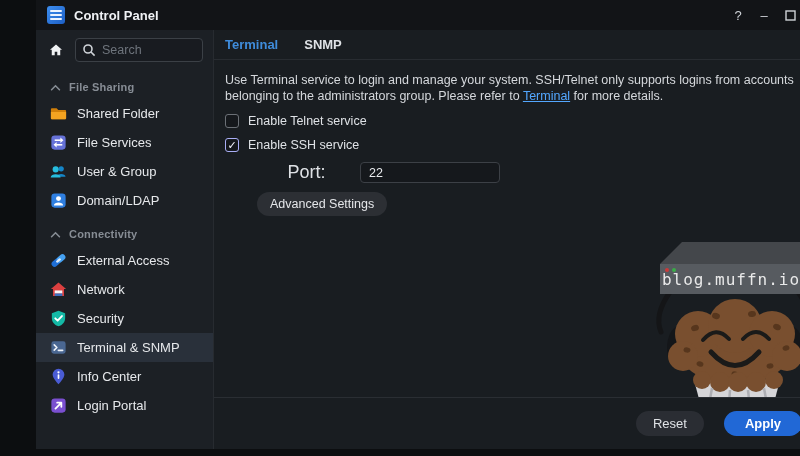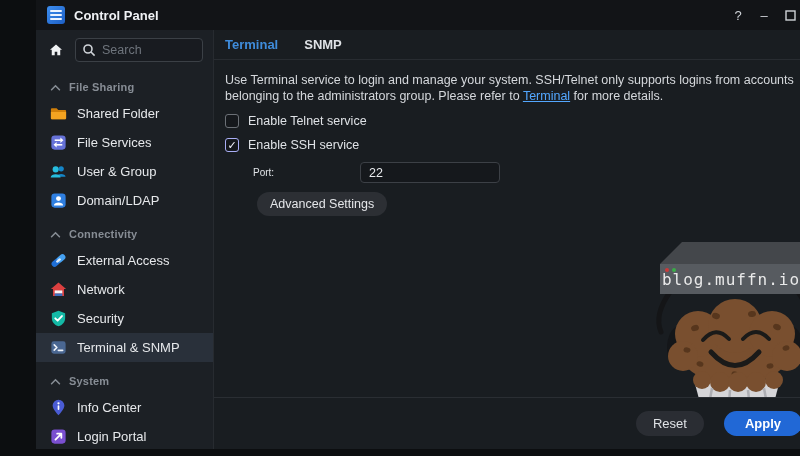--- a/index.html
+++ b/index.html
@@ -54,21 +54,21 @@
   .intro { font-size:12.5px; line-height:16px; color:#d5d8dc; max-width:735px; margin-bottom:6px; }
   a.link { color:#53a7ff; text-decoration:underline; cursor:pointer; }
 
   .chk-row { display:flex; align-items:center; gap:9px; margin-top:10px; font-size:12.5px; color:#dfe2e6; }
   .chk { width:14px; height:14px; border:1.5px solid #6b7076; border-radius:3px; background:#15181c;
          display:flex; align-items:center; justify-content:center; flex:0 0 auto;
          font-size:11px; font-weight:bold; color:#f4f5ff; line-height:1; cursor:pointer; }
   .chk.checked { border-color:#a9aef5; }
 
   .port-row { display:flex; align-items:center; margin:10px 0 0 28px; }
-  .port-row .plabel { width:107px; font-size:10px; color:#dfe2e6; }
+  .port-row .plabel { width:107px; font-size:18px; color:#dfe2e6;text-align:center; }
   .port-row input { width:140px; height:21px; background:#15181c; border:1px solid #3c4046;
     border-radius:4px; color:#e8eaed; font-size:12.5px; padding:0 8px; outline:none;
     font-family:"Liberation Sans","DejaVu Sans",sans-serif; }
 
   .adv-btn { margin:9px 0 0 32px; display:inline-block; background:#2c2f34; color:#e4e6e9;
     border:none; border-radius:12px; padding:5px 13px; font-size:12.5px; cursor:pointer;
     font-family:"Liberation Sans","DejaVu Sans",sans-serif; }
 
   .note { margin-top:15px; font-size:12.5px; color:#d5d8dc; max-width:760px; }
   .note .note-lbl { color:#53a7ff; }
@@ -218,26 +218,20 @@
         <span class="ic">
           <svg width="19" height="19" viewBox="0 0 20 20">
               <rect x="2.5" y="3.5" width="15" height="13" rx="2.5" fill="#4a6792"></rect>
               <path d="M5.5 7.2 L8.3 10 L5.5 12.8" fill="none" stroke="#eef2f8" stroke-width="1.7" stroke-linecap="round" stroke-linejoin="round"></path>
               <path d="M9.8 13 H14.4" stroke="#eef2f8" stroke-width="1.7" stroke-linecap="round"></path>
             </svg>
         </span>
         <span>Terminal &amp; SNMP</span>
       </div>
 
-      <div class="section-hdr">
-        <svg width="11" height="7" viewBox="0 0 12 8">
-            <path d="M1.5 6.5 L6 2 L10.5 6.5" fill="none" stroke="#878d95" stroke-width="1.8" stroke-linecap="round"></path>
-          </svg>
-        <span class="lbl">System</span>
-      </div>
       <div class="side-item">
         <span class="ic">
           <svg width="19" height="19" viewBox="0 0 20 20">
               <path d="M10 1.8 a6.2 6.2 0 0 1 6.2 6.2 c0 4.2-6.2 10.2-6.2 10.2 s-6.2-6-6.2-10.2 A6.2 6.2 0 0 1 10 1.8 Z" fill="#4a5cd4"></path>
               <circle cx="10" cy="5.6" r="1.2" fill="#fff"></circle>
               <rect x="9.1" y="7.6" width="1.8" height="5" rx="0.9" fill="#fff"></rect>
             </svg>
         </span>
         <span>Info Center</span>
       </div>

